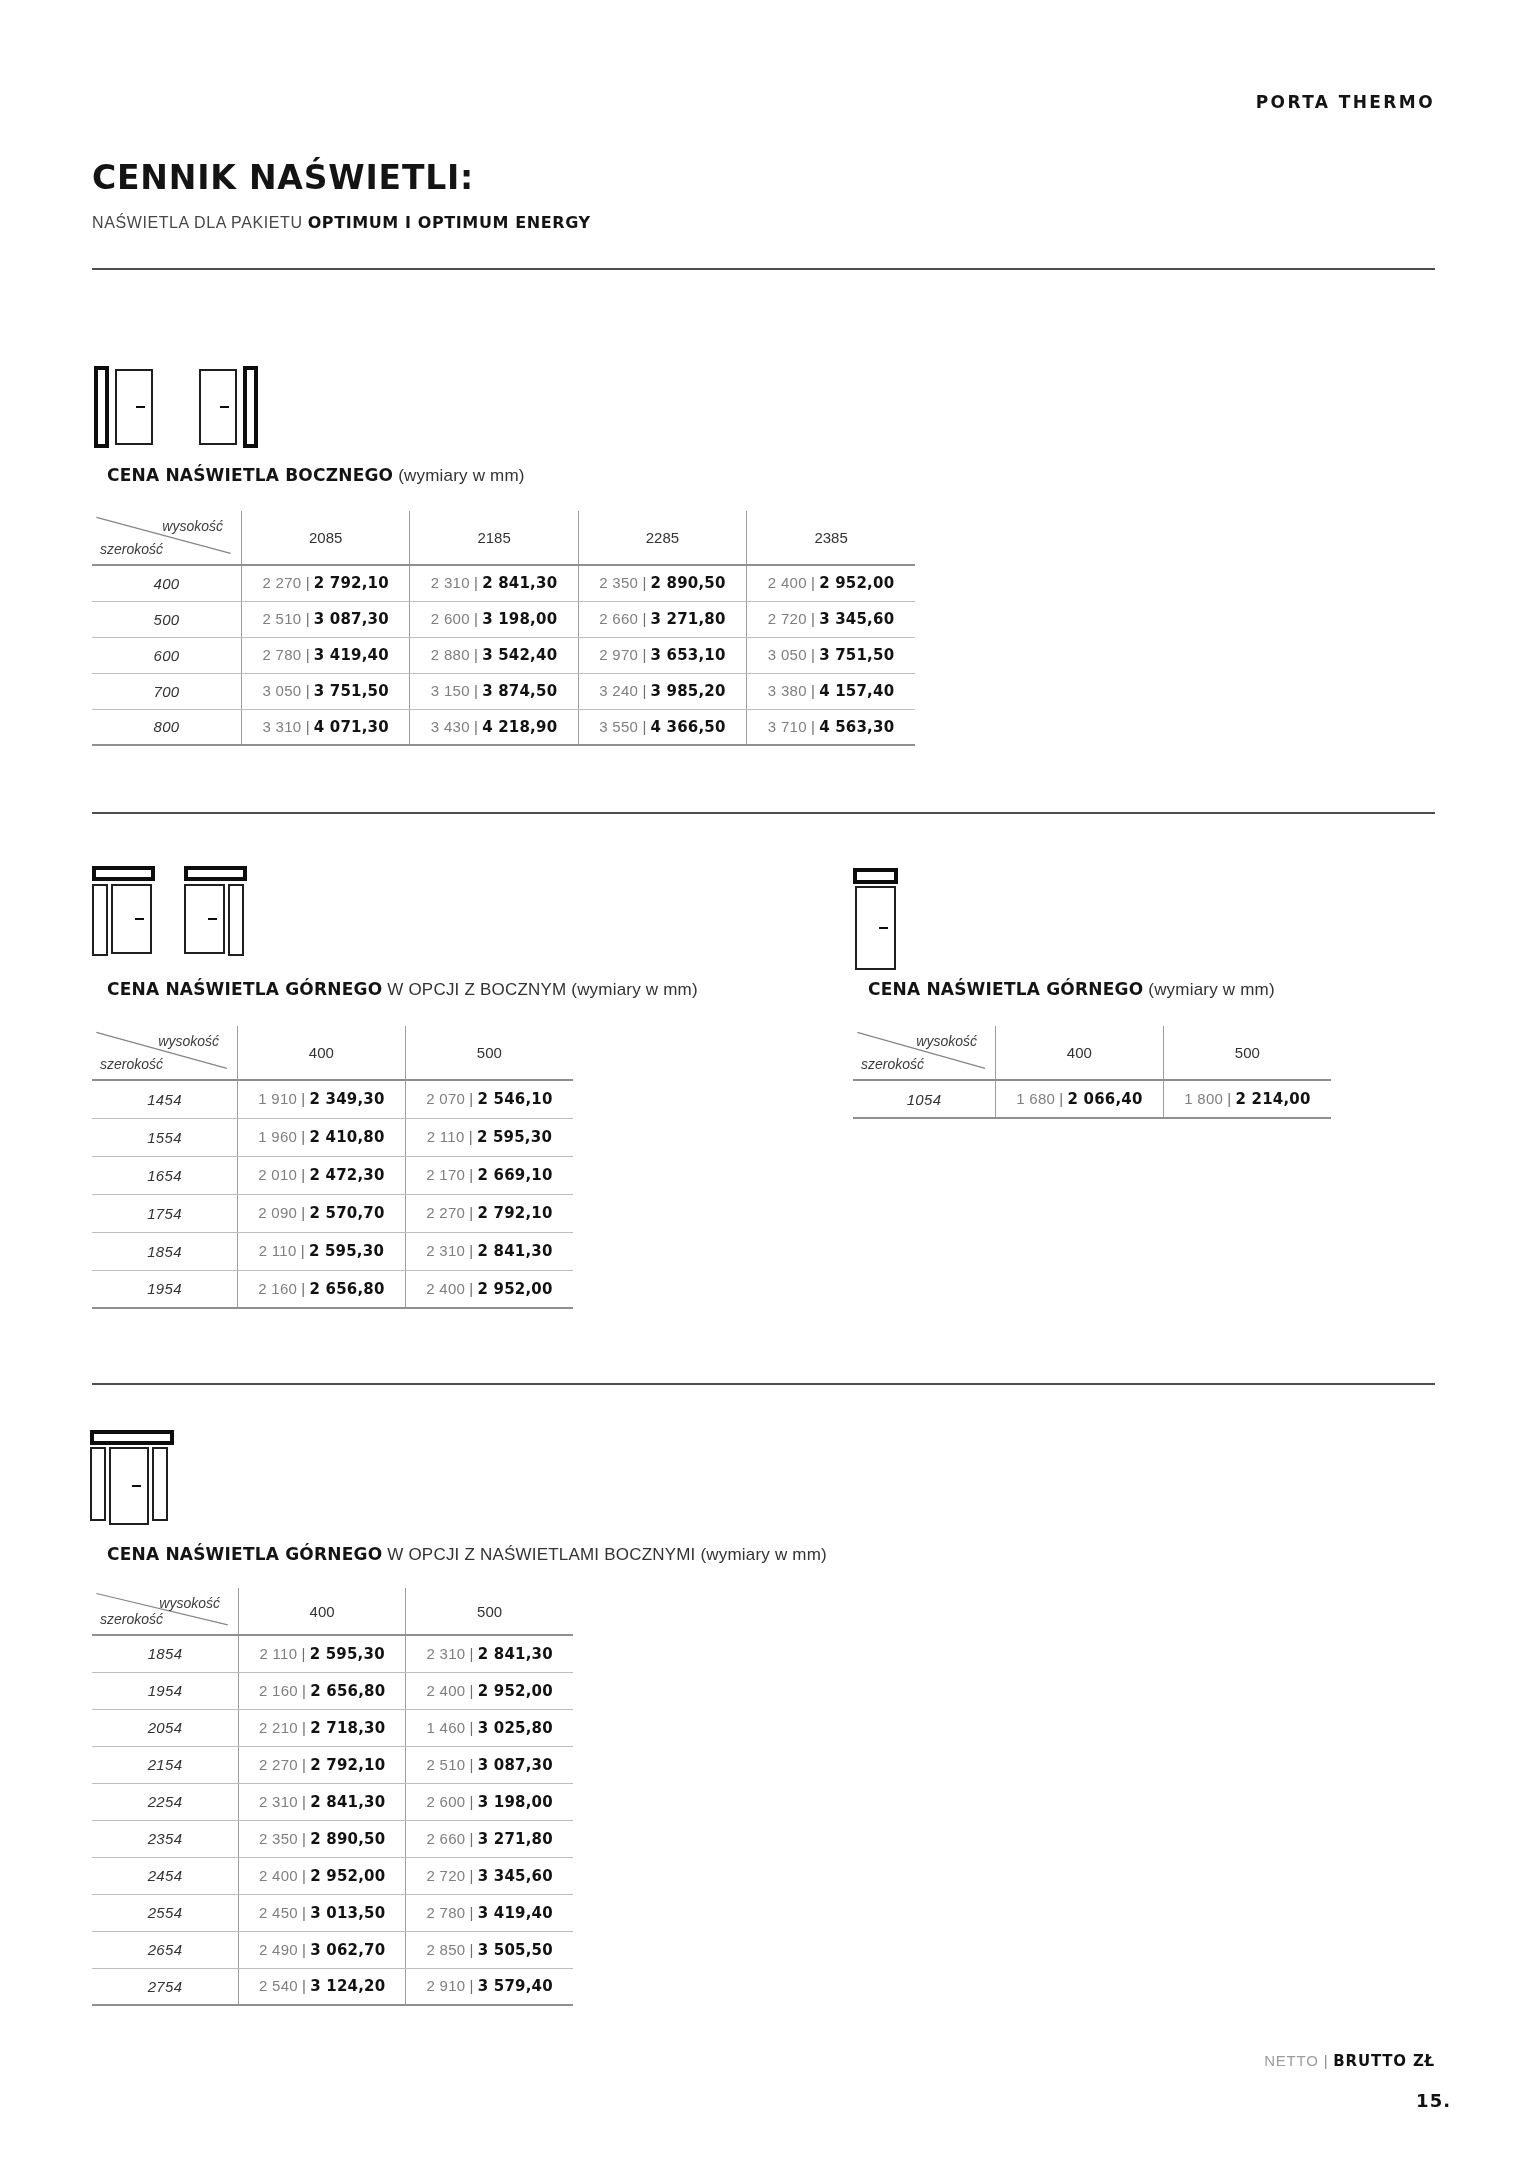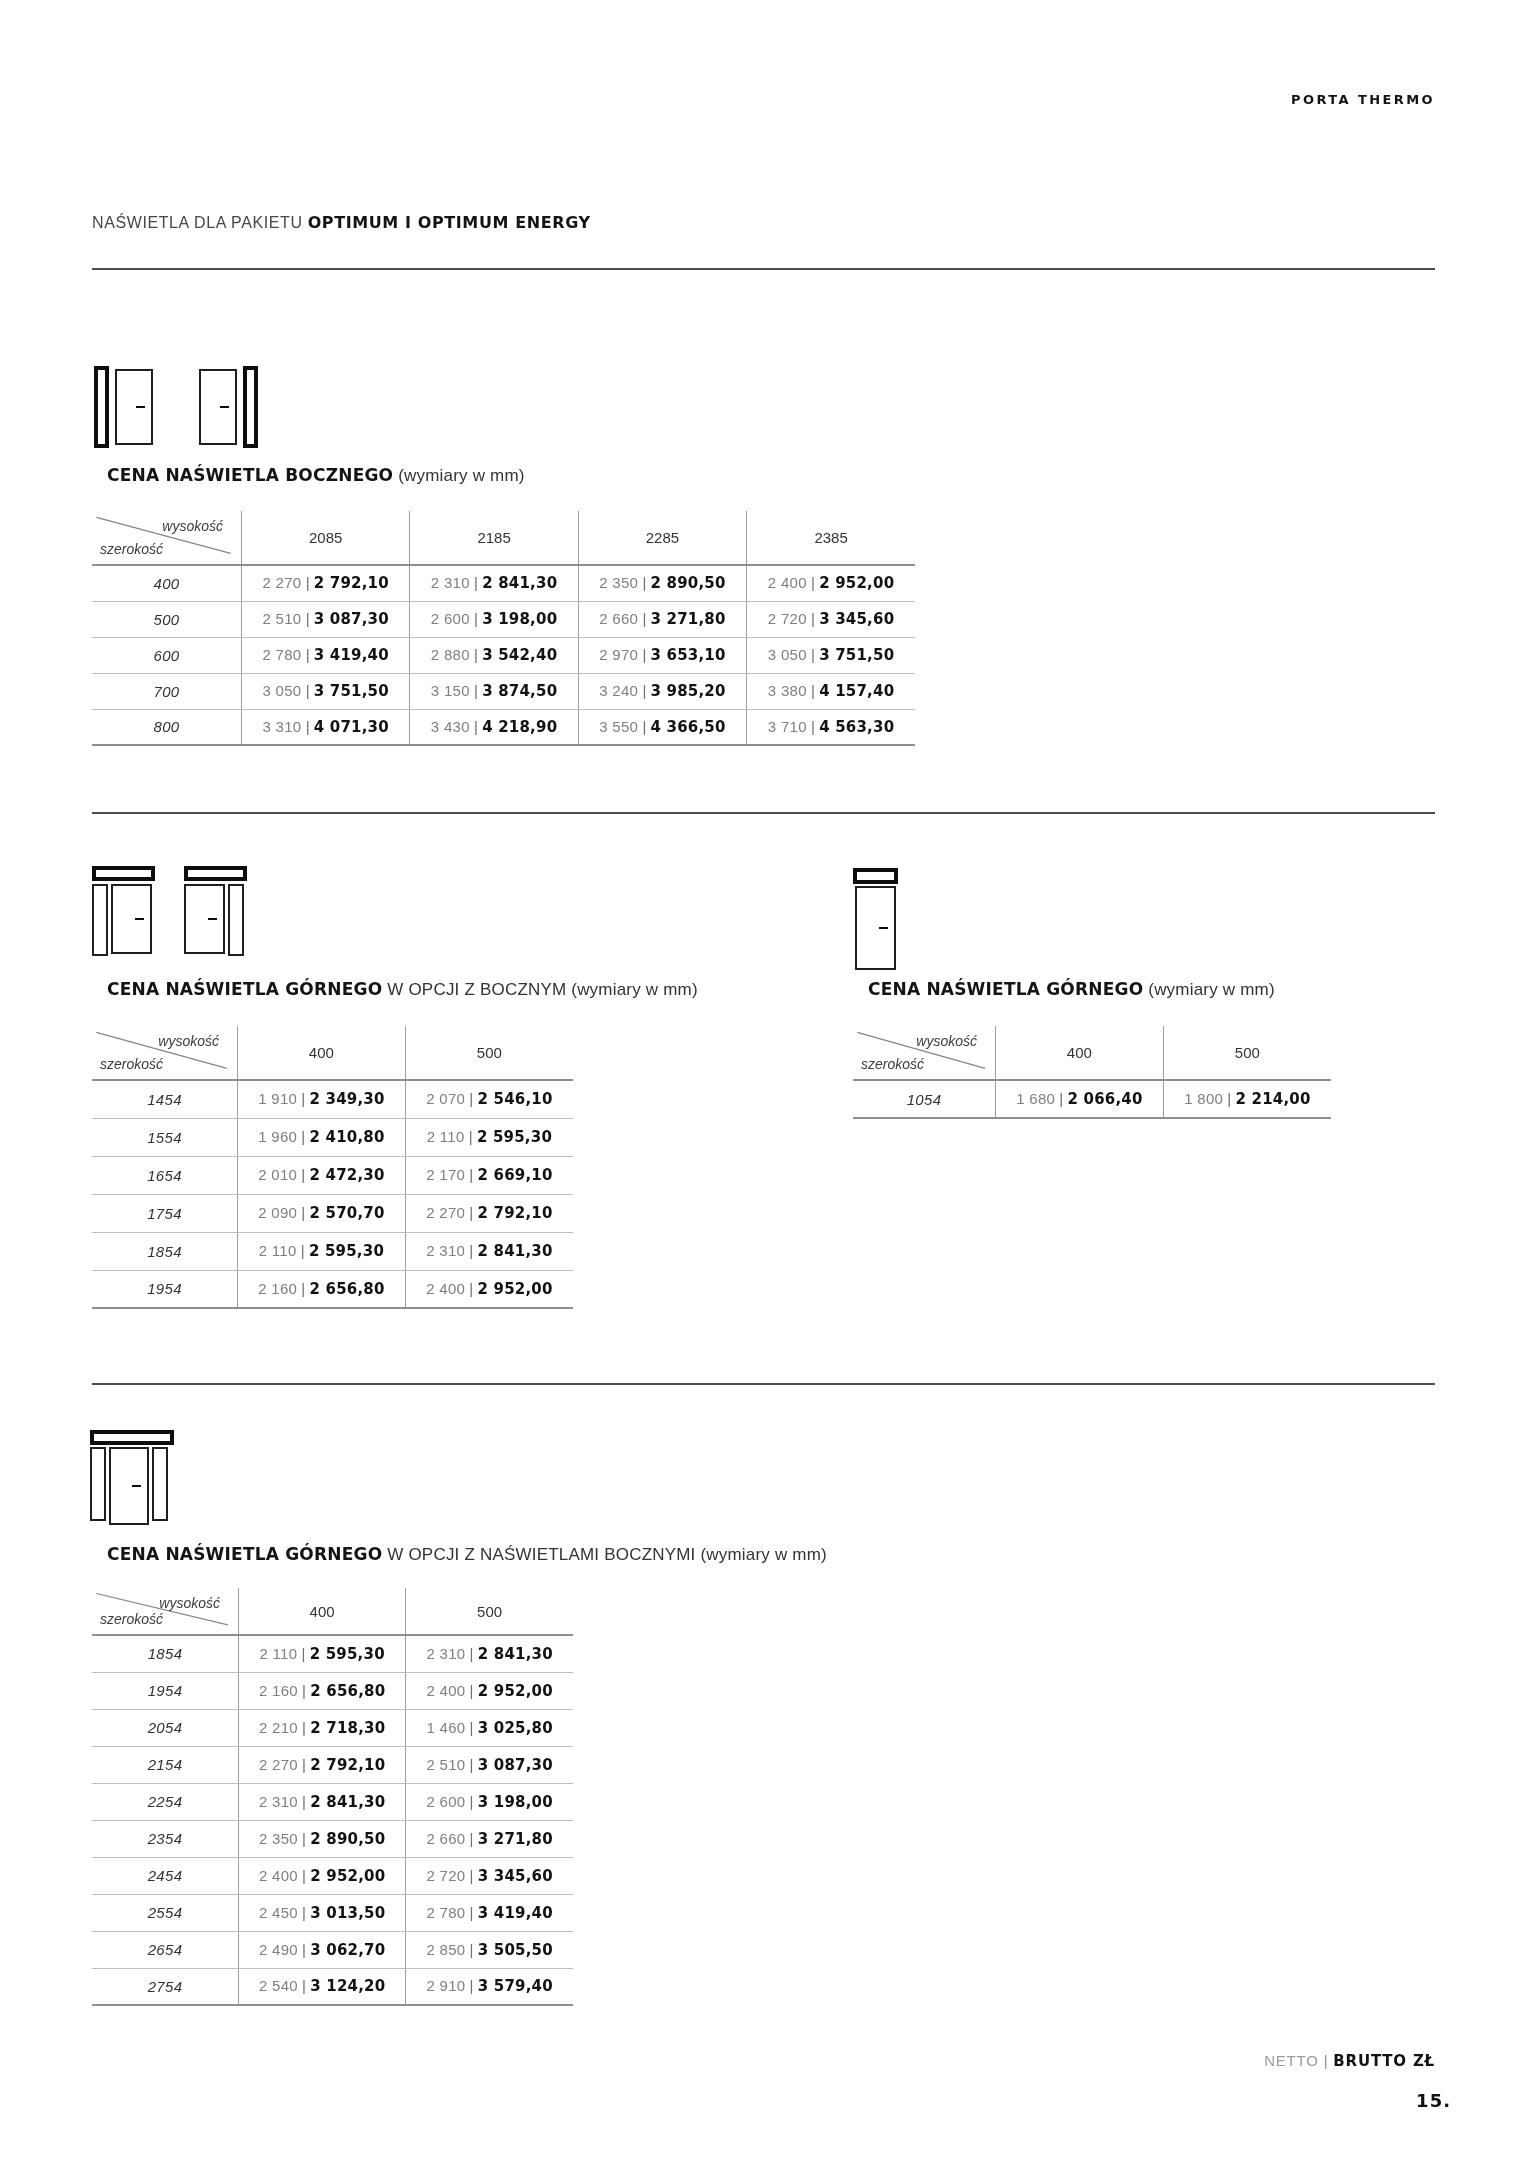--- a/index.html
+++ b/index.html
@@ -2,21 +2,21 @@
 <html lang="pl"><head>
 <meta charset="utf-8">
 <style>
   html,body{margin:0;padding:0;background:#ffffff;}
   .page{position:relative;width:1527px;height:2160px;background:#fff;overflow:hidden;
         font-family:"Liberation Sans",sans-serif;color:#1a1a1a;}
   .abs{position:absolute;}
 
   
   .brand{top:92px;right:92px;font-family:"DejaVu Sans",sans-serif;font-weight:700;
-         font-size:13px;letter-spacing:2.4px;color:#141414;}
+         font-size:17px;letter-spacing:2.4px;color:#141414;}
   .title{top:158px;left:92px;margin:0;font-family:"DejaVu Sans",sans-serif;font-weight:700;
          font-size:33px;letter-spacing:0.8px;color:#141414;}
   .subtitle{top:213px;left:92px;margin:0;font-size:16px;letter-spacing:0.6px;color:#474747;}
   .subtitle .b{font-family:"DejaVu Sans",sans-serif;font-weight:700;color:#141414;}
 
   .divider{left:92px;width:1343px;height:2px;background:#4d4d4d;}
   .d1{top:268px;} .d2{top:812px;} .d3{top:1383px;}
 
   
   .heading{margin:0;font-size:17px;font-weight:400;color:#333;letter-spacing:0.2px;white-space:nowrap;}
@@ -100,20 +100,21 @@
   .pagenum{top:2090px;right:76px;font-family:"DejaVu Sans",sans-serif;font-weight:700;
            font-size:18px;letter-spacing:1px;color:#121212;}
 </style>
 </head>
 <body>
 
 <div class="page">
 
   <div class="abs brand">PORTA THERMO</div>
 
+  <h1 class="abs title">CENNIK NAŚWIETLI:</h1>
   <p class="abs subtitle"><span>NAŚWIETLA DLA PAKIETU </span><span class="b">OPTIMUM I OPTIMUM ENERGY</span></p>
 
   <div class="abs divider d1"></div>
 
   <div class="abs ic icons-s1">
     <span class="ic-s1">
       <span class="pane-bold sl"></span>
       <span class="door">
           <span class="handle"></span>
         </span>

